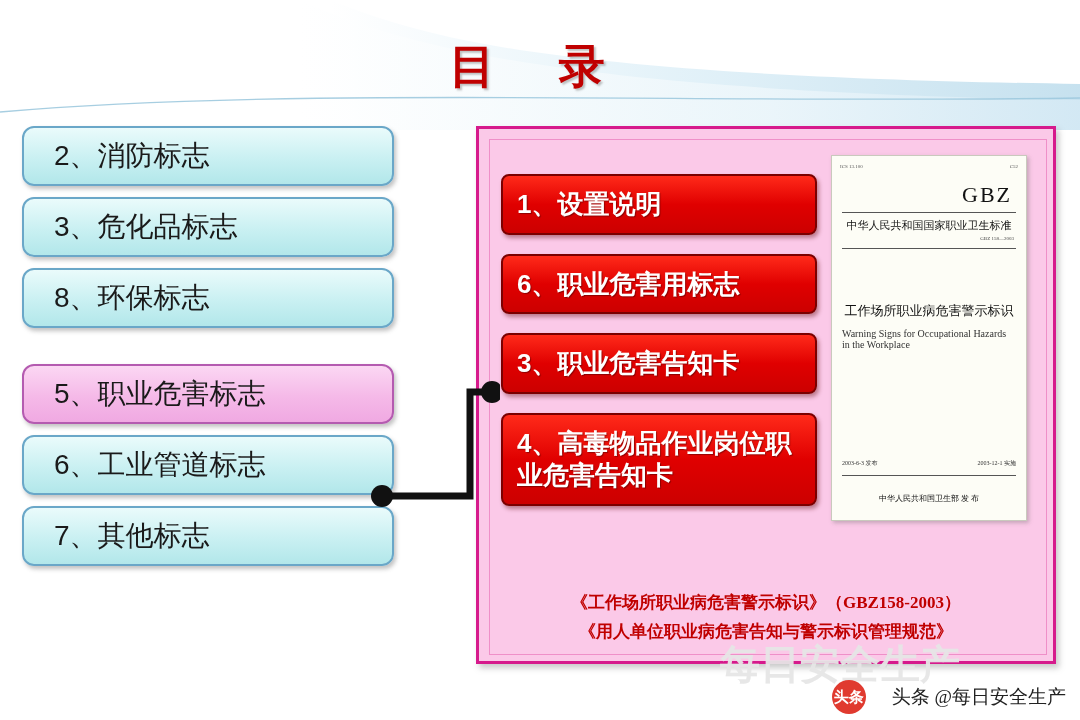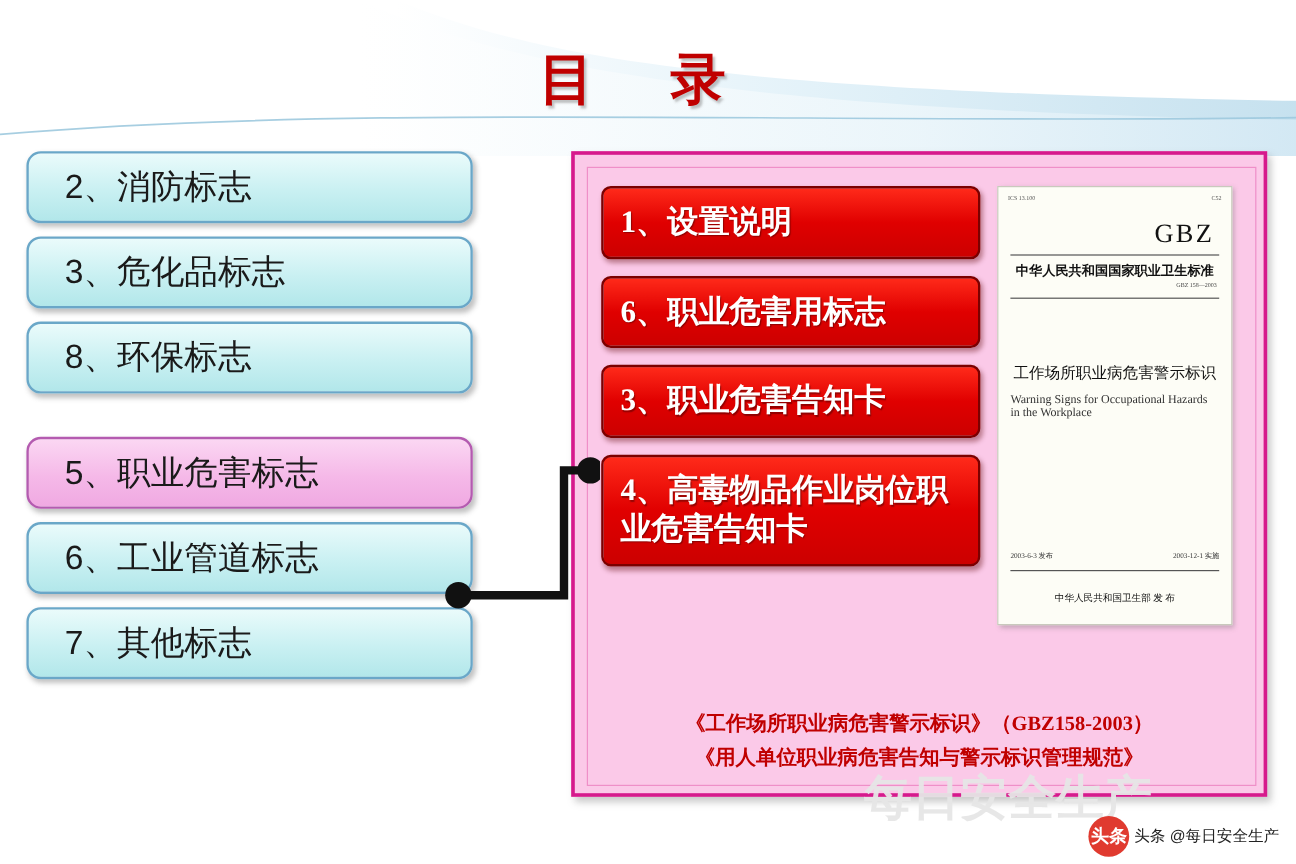--- a/index.html
+++ b/index.html
@@ -97,28 +97,29 @@
     left: 22px;
     top: 26px;
     width: 316px;
   }
   .red-item {
     border: 2px solid #7b0000;
     border-radius: 8px;
     background: linear-gradient(180deg,#ff2a1a 0%, #e00000 50%, #cc0000 100%);
     box-shadow: 2px 3px 4px rgba(90,0,0,0.4);
     color: #ffffff;
-    font-family: Liberation Serif, serif;
+    font-family: Liberation Sans, sans-serif;
     font-weight: bold;
     font-size: 26px;
     padding: 12px 14px;
     margin-bottom: 14px;
     line-height: 1.25;
     text-shadow: 1px 1px 1px rgba(0,0,0,0.35);
     box-sizing: border-box;
+    margin-top: 19px;
   }
   
   .doc {
     position: absolute;
     left: 352px;
     top: 26px;
     width: 196px;
     height: 366px;
     background: #fdfdf6;
     border: 1px solid #c9c9bd;
@@ -148,21 +149,21 @@
   .doc-rule1 {
     position: absolute;
     top: 56px; left: 10px; right: 10px;
     border-top: 1px solid #555;
   }
   .doc-std {
     position: absolute;
     top: 62px; left: 10px; right: 10px;
     text-align: center;
     font-size: 11px;
-    font-weight: bold;
+    font-weight: normal;
     color: #111;
   }
   .doc-code {
     position: absolute;
     top: 80px; right: 12px;
     font-size: 5px;
     color: #444;
   }
   .doc-rule2 {
     position: absolute;
@@ -224,27 +225,27 @@
     z-index: 6;
     pointer-events: none;
   }
   
   .watermark {
     position: absolute;
     right: 14px;
     bottom: 6px;
     display: flex;
     align-items: center;
-    gap: 4px;
+    gap: 26px;
     z-index: 7;
   }
   .wm-text {
-    font-size: 13px;
+    font-size: 19px;
     color: #222;
-    font-family: Liberation Sans, sans-serif;
+    font-family: Liberation Serif, serif;
   }
   .wm-badge {
     width: 34px; height: 34px;
     border-radius: 50%;
     background: #e03a2f;
     display: flex;
     align-items: center;
     justify-content: center;
     color: #fff;
     font-size: 15px;

